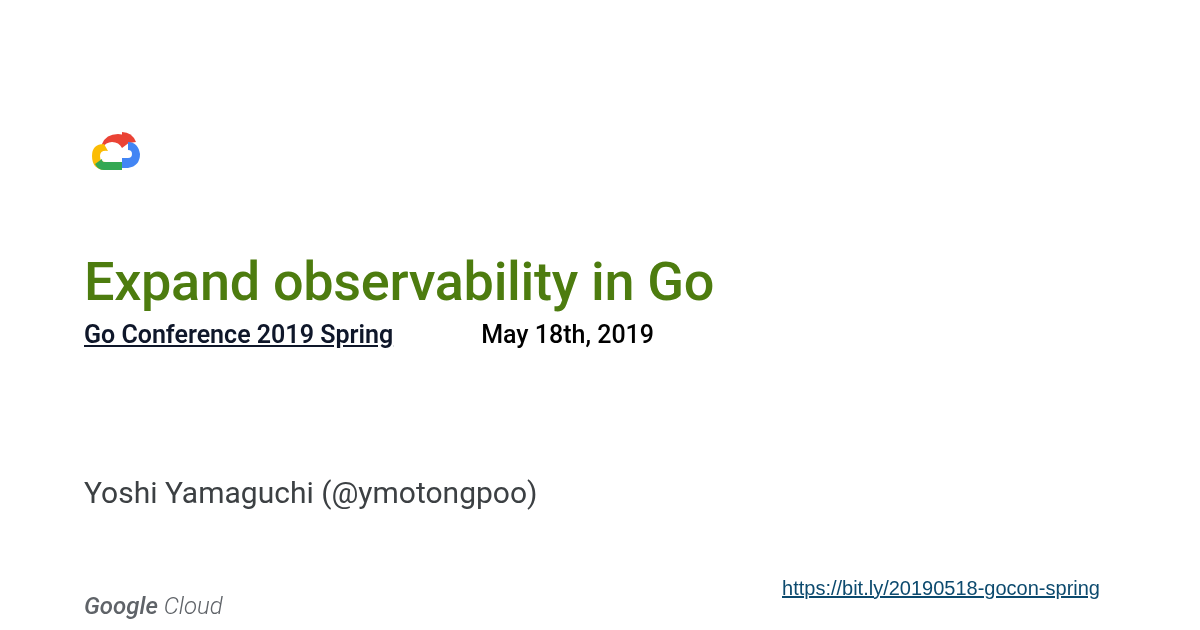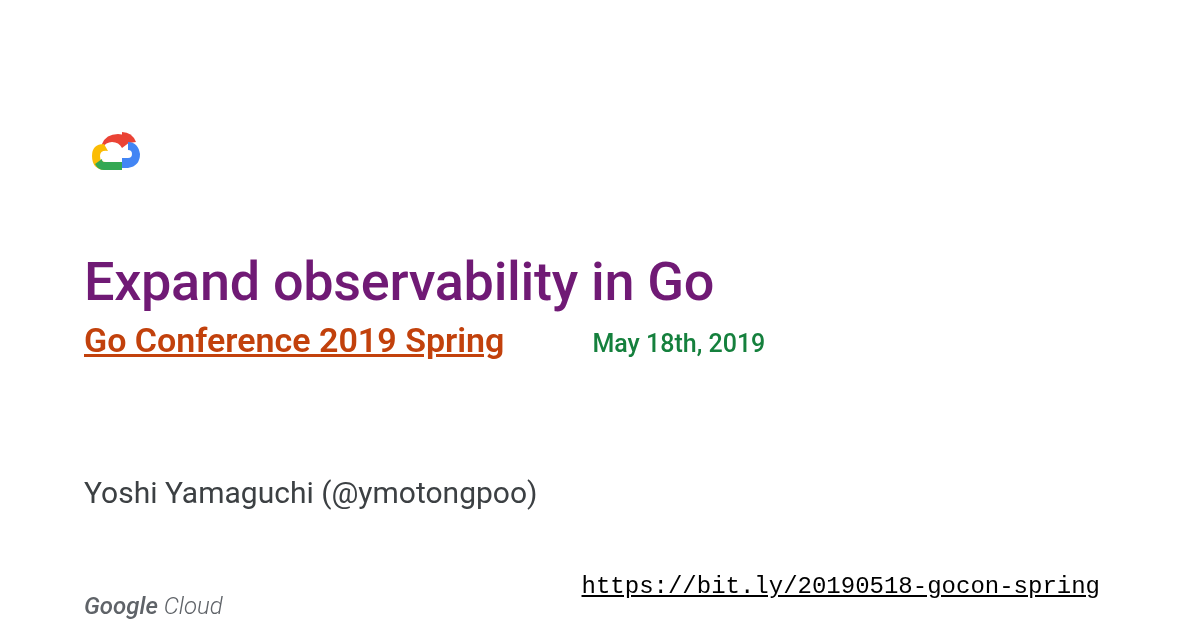--- a/index.html
+++ b/index.html
@@ -21,41 +21,41 @@
       left: 84px;
       width: 60px;
       height: 48px;
     }
     .title {
       position: absolute;
       top: 250px;
       left: 84px;
       font-size: 54px;
       font-weight: 500;
-      color: #701a75;
+      color: #4d7c0f;
       letter-spacing: -0.3px;
     }
     .subtitle-row {
       position: absolute;
       top: 320px;
       left: 84px;
       display: flex;
       align-items: baseline;
       gap: 88px;
     }
     .conference-link {
-      font-size: 34px;
+      font-size: 25px;
       font-weight: 600;
-      color: #c2410c;
+      color: #0f172a;
       text-decoration: underline;
     }
     .date {
       font-size: 25px;
       font-weight: 500;
-      color: #15803d;
+      color: #000000;
     }
     .speaker {
       position: absolute;
       top: 436px;
       left: 84px;
       font-size: 30px;
       font-weight: 400;
       color: #3c4043;
       margin-top: 39px;
     }
@@ -71,23 +71,23 @@
     .footer-logo .google {
       font-weight: 500;
     }
     .footer-logo .cloud {
       font-weight: 300;
     }
     .short-link {
       position: absolute;
       bottom: 30px;
       right: 100px;
-      font-size: 24px;
-      font-family: Liberation Mono, monospace;
-      color: #000000;
+      font-size: 20px;
+      font-family: Liberation Sans, sans-serif;
+      color: #0c4a6e;
       text-decoration: underline;
     }
   </style>
 </head>
 <body>
 
 <div class="cloud-logo">
   <svg viewBox="0 0 60 48" xmlns="http://www.w3.org/2000/svg">
     <path d="M 38 8 L 45 15 L 52 14 Q 48 4 38 4 Z" fill="#EA4335"></path>
     <path d="M 18 16 Q 22 6 34 6 Q 42 6 46 14 L 38 20 Q 35 14 28 14 Q 22 14 18 20 Z" fill="#EA4335"></path>

